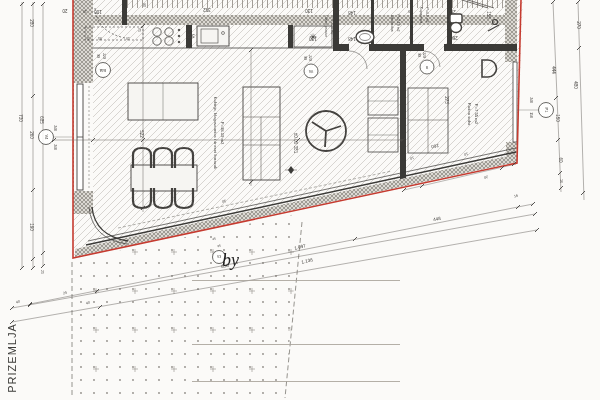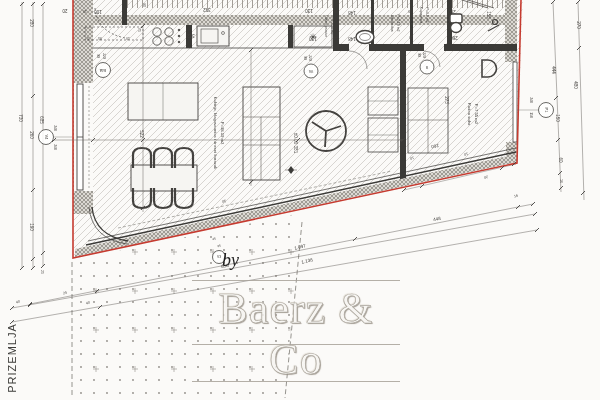--- a/index.html
+++ b/index.html
@@ -284,20 +284,19 @@
         <g>
           <circle cx="219" cy="257" r="6.5" fill="rgba(255,255,255,0.85)" stroke="#44423f" stroke-width="0.8"></circle>
           <text transform="translate(219,257) rotate(0)" font-size="3.4" text-anchor="middle" dominant-baseline="central">V3</text>
         </g>
       </g>
 </svg>
 
 <div class="watermark">
   <span class="wm-by">by</span>
   <div class="wm-rule" style="top:30px"></div>
-  <div class="wm-name">Baerz &amp; Co</div>
   <div class="wm-rule" style="top:94px"></div>
   <div class="wm-rule" style="top:131px"></div>
 </div>
 
 <div class="floor-title">PRIZEMLJA</div>
 
 </div>
 
 </body></html>

